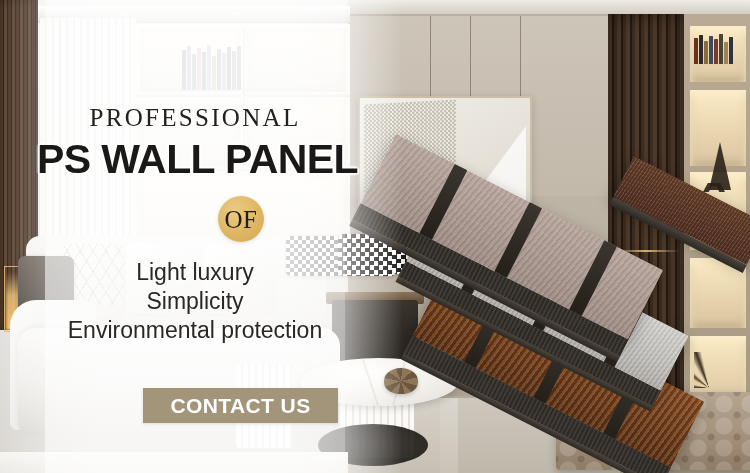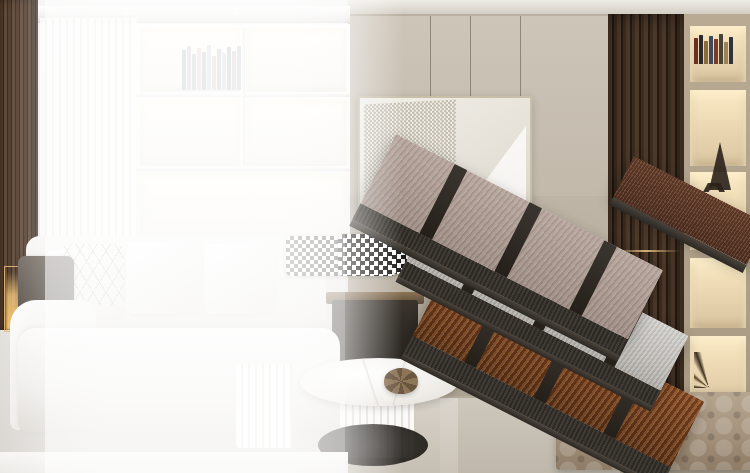--- a/index.html
+++ b/index.html
@@ -604,14 +604,32 @@
       <div class="panel-base-dark" style="left:0;top:78px;width:300px;height:18px;"></div>
       <div class="panel-edge" style="left:0;top:96px;width:300px;height:7px;"></div>
     </div>
 
   </div>
 
   <div class="scrim-soft-l"></div>
   <div class="scrim"></div>
   <div class="scrim-soft-r"></div>
 
+  <div class="content">
+    <div class="kicker">PROFESSIONAL</div>
+    <div class="headline">PS WALL PANEL</div>
+
+    <div class="of-badge">
+      <span>OF</span>
+    </div>
+
+    <div class="features">
+      <div>Light luxury</div>
+      <div>Simplicity</div>
+      <div>Environmental protection</div>
+    </div>
+
+    <div class="cta">
+      <span>CONTACT US</span>
+    </div>
+  </div>
 
 </div>
 
 </body></html>

